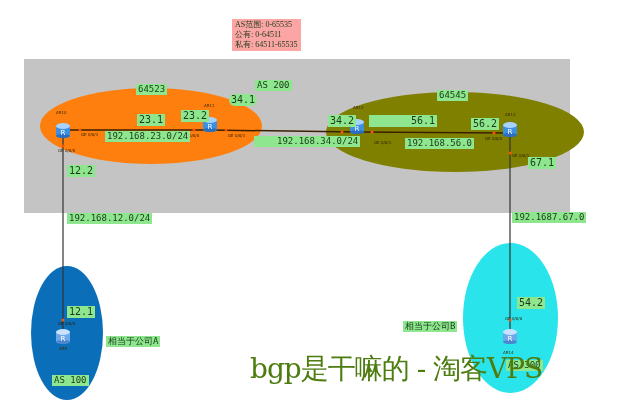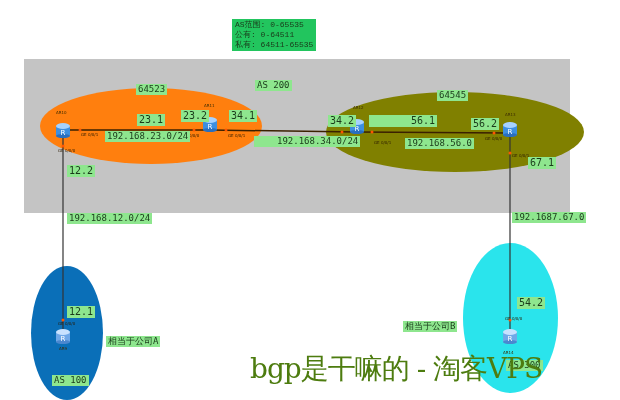--- a/index.html
+++ b/index.html
@@ -4,22 +4,22 @@
 <style>
   html, body { margin:0; padding:0; }
   body { width:620px; height:400px; background:#ffffff; position:relative; overflow:hidden;
          font-family:"DejaVu Sans Mono", monospace; }
   .abs { position:absolute; }
   .lbl { position:absolute; background:#8ee68e; color:#1a3a1a; font-size:9px; line-height:11px;
          padding:0 2px; white-space:nowrap; font-family:"DejaVu Sans Mono", monospace; }
   .big { font-size:10px; line-height:12px; }
   .port { position:absolute; font-size:4px; color:#2a1a00; white-space:nowrap; font-family:"DejaVu Sans", sans-serif; }
   .rname { position:absolute; font-size:4px; color:#3a2a00; white-space:nowrap; font-family:"DejaVu Sans", sans-serif; }
-  .as-info { position:absolute; left:232px; top:19px; background:#22c55e; color:#1a3a1a;
-             font-size:8px; line-height:10px; padding:1px 3px; font-family:Liberation Mono, monospace; }
+  .as-info { position:absolute; left:232px; top:19px; background:#fca5a5; color:#1a3a1a;
+             font-size:8px; line-height:10px; padding:1px 3px; font-family:Liberation Serif, serif; }
   .as-info div { white-space:nowrap; }
   .grey-box { position:absolute; left:24px; top:59px; width:546px; height:154px; background:#c4c4c4; }
   .ellipse { position:absolute; border-radius:50%; }
   .router { position:absolute; width:16px; height:16px; }
   .watermark { position:absolute; left:250px; top:350px; color:#4d7c0f; font-size:28px;
                font-family:"DejaVu Serif", serif; white-space:nowrap; letter-spacing:-1px; }
 </style>
 </head>
 <body>
 
@@ -114,21 +114,21 @@
 <div class="port" style="left:485px;top:136px;">GE 0/0/0</div>
 <div class="port" style="left:512px;top:153px;">GE 0/0/1</div>
 <div class="port" style="left:58px;top:321px;">GE 0/0/0</div>
 <div class="port" style="left:505px;top:316px;">GE 0/0/0</div>
 
 <div class="lbl" style="left:136px;top:84px;">64523</div>
 <div class="lbl" style="left:437px;top:90px;">64545</div>
 
 <div class="lbl big" style="left:93px;top:114px;margin-left:44px;">23.1</div>
 <div class="lbl big" style="left:181px;top:110px;">23.2</div>
-<div class="lbl big" style="left:229px;top:110px;">34.1</div>
+<div class="lbl big" style="left:229px;top:94px;border-radius:6px;">34.1</div>
 <div class="lbl big" style="left:328px;top:115px;">34.2</div>
 <div class="lbl big" style="left:369px;top:115px;padding-left:42px;">56.1</div>
 <div class="lbl big" style="left:471px;top:118px;">56.2</div>
 <div class="lbl big" style="left:528px;top:157px;">67.1</div>
 <div class="lbl big" style="left:67px;top:165px;">12.2</div>
 <div class="lbl big" style="left:67px;top:306px;">12.1</div>
 <div class="lbl big" style="left:517px;top:297px;">54.2</div>
 
 <div class="lbl" style="left:105px;top:131px;">192.168.23.0/24</div>
 <div class="lbl" style="left:254px;top:136px;padding-left:23px;">192.168.34.0/24</div>

